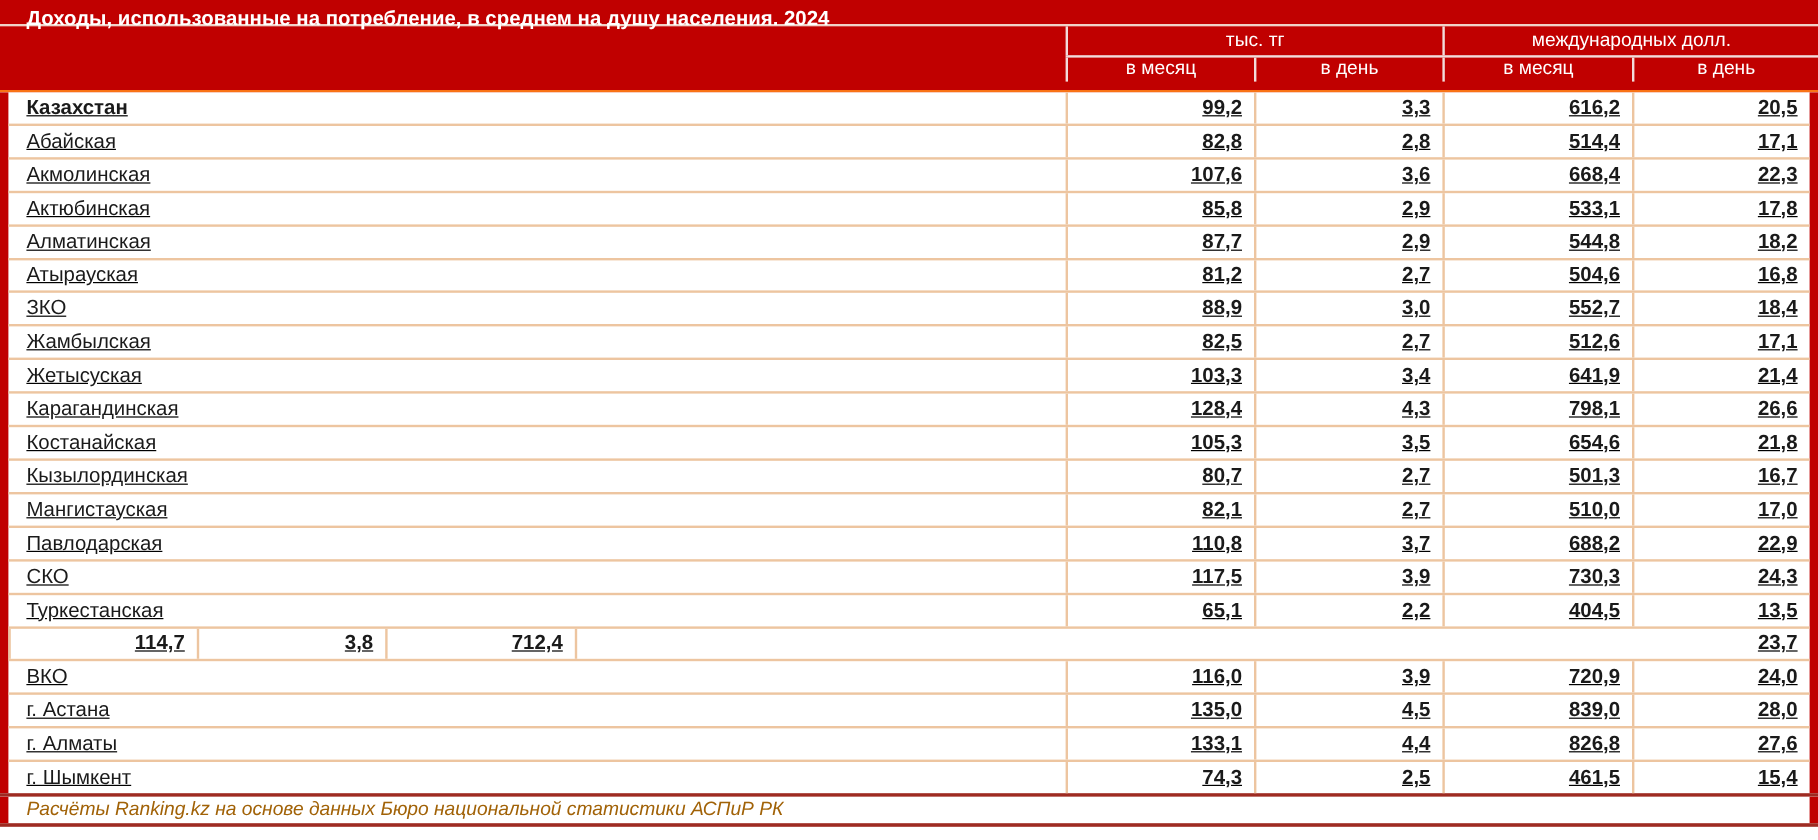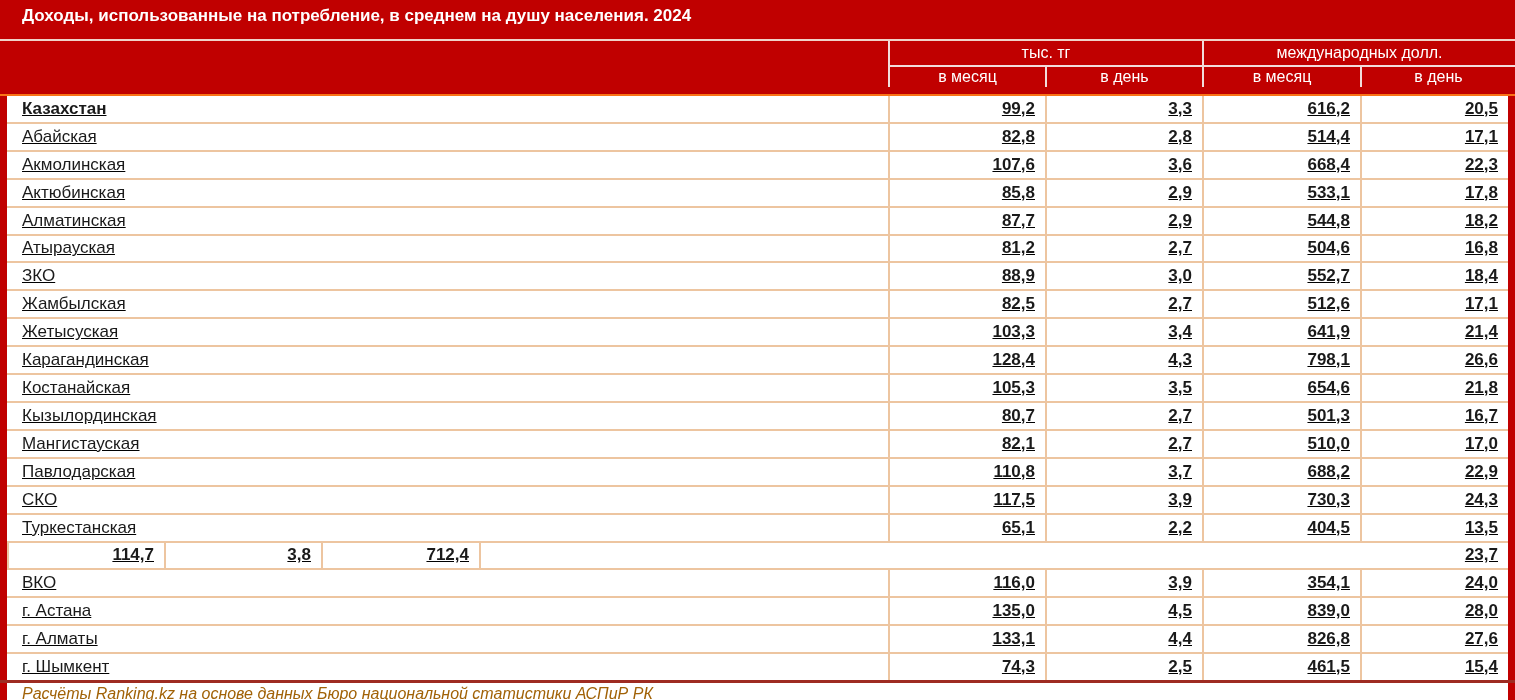--- a/index.html
+++ b/index.html
@@ -6,21 +6,21 @@
   .sheet {
     position:relative;
     width:1515px; height:700px;
     background:#ffffff;
     font-family:"Liberation Sans", sans-serif;
     overflow:hidden;
   }
   
   .title-bar {
     box-sizing:border-box;
-    height:41px;
+    height:22px;
     background:#C00000;
     border-bottom:2px solid #F0D2C8;
     color:#ffffff;
     font-weight:bold;
     font-size:17px;
     line-height:31px;
     padding-left:22px;
   }
   
   .header {
@@ -249,21 +249,21 @@
     <div class="tr">
       <div class="td num c1">114,7</div>
       <div class="td num c2">3,8</div>
       <div class="td num c3">712,4</div>
       <div class="td num c4">23,7</div>
     </div>
     <div class="tr">
       <div class="td name">ВКО</div>
       <div class="td num c1">116,0</div>
       <div class="td num c2">3,9</div>
-      <div class="td num c3">354,1</div>
+      <div class="td num c3">720,9</div>
       <div class="td num c4">24,0</div>
     </div>
     <div class="tr">
       <div class="td name">г. Астана</div>
       <div class="td num c1">135,0</div>
       <div class="td num c2">4,5</div>
       <div class="td num c3">839,0</div>
       <div class="td num c4">28,0</div>
     </div>
     <div class="tr">

